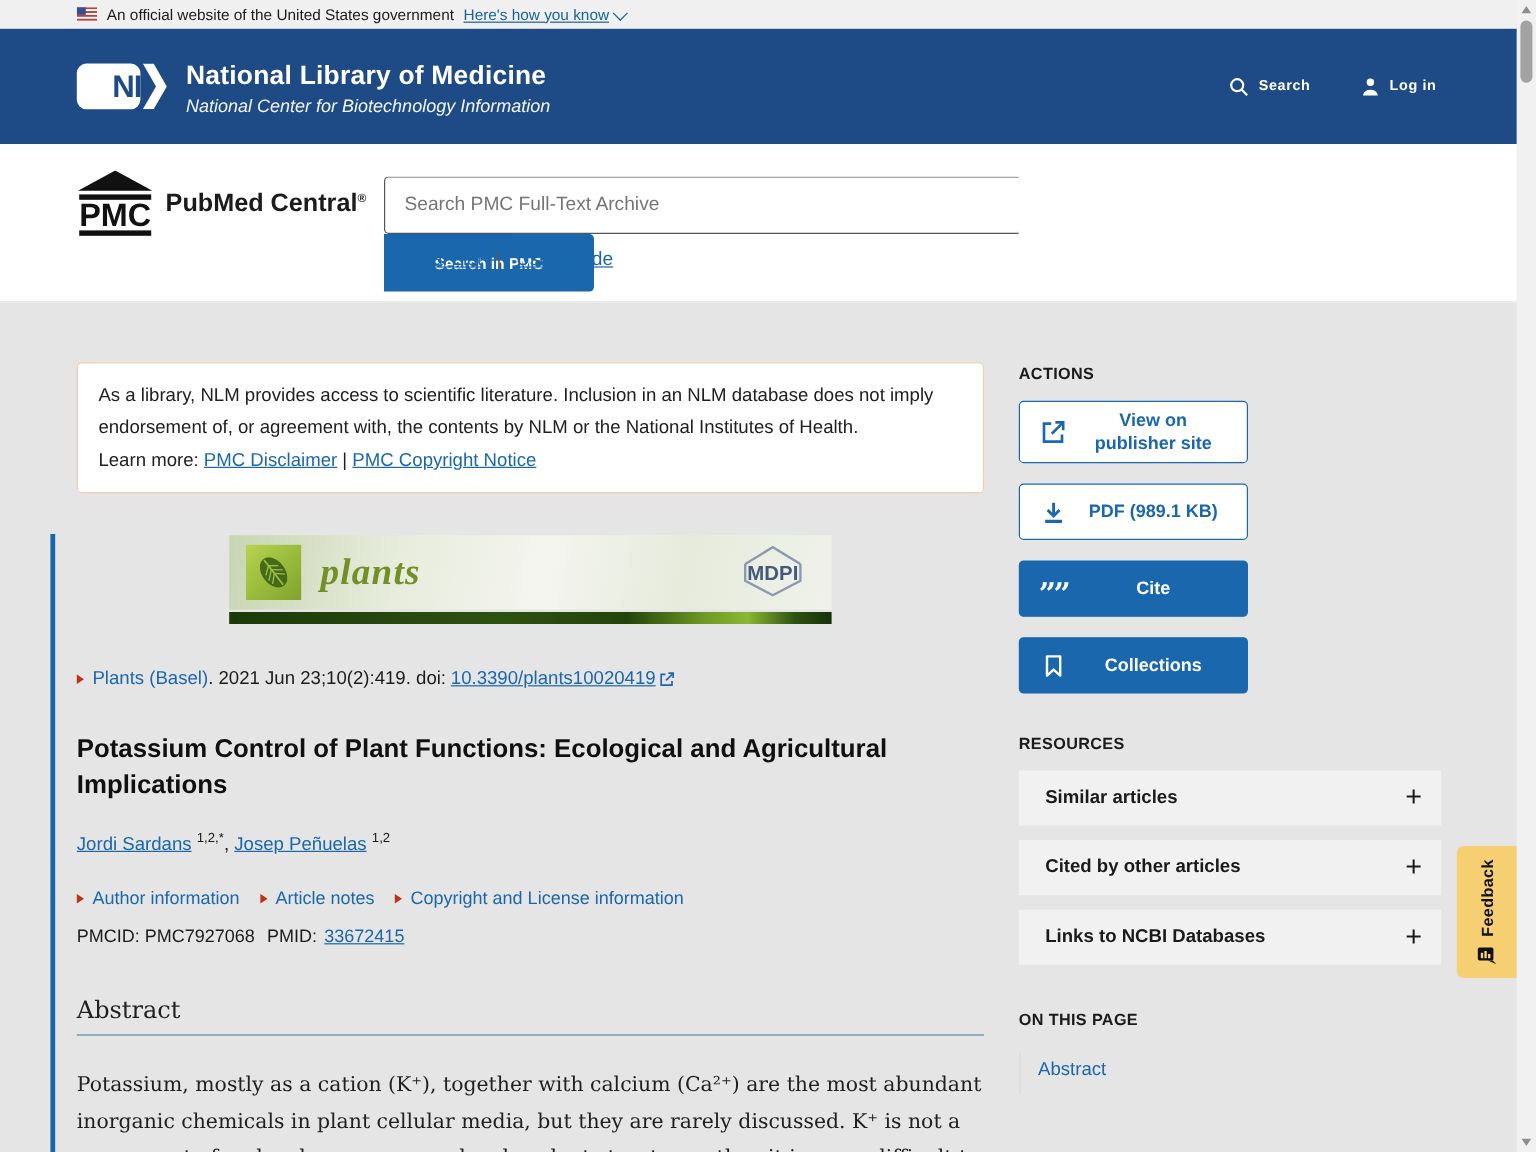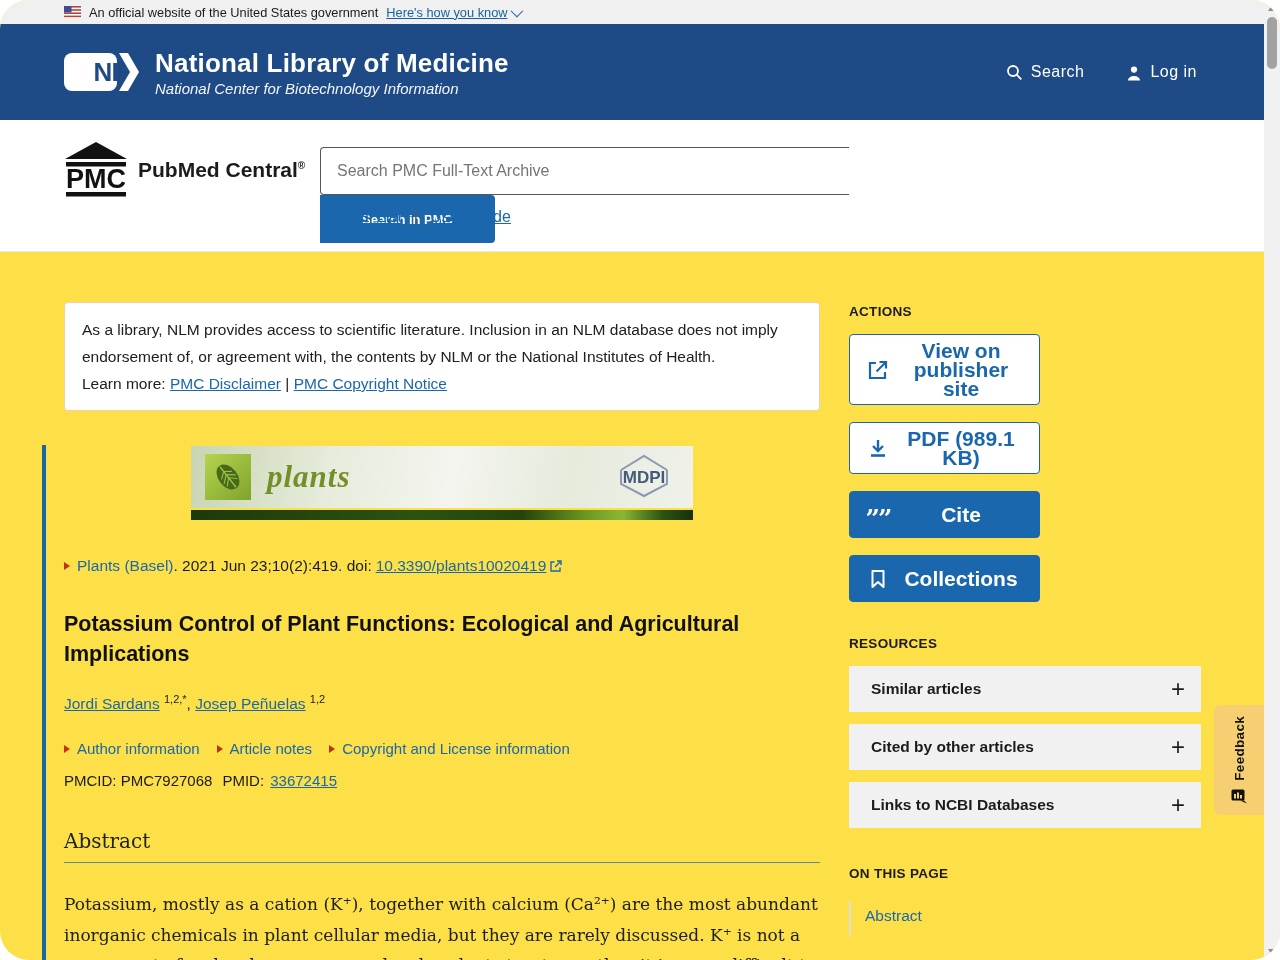--- a/index.html
+++ b/index.html
@@ -1,37 +1,37 @@
 <!DOCTYPE html>
 <html><head>
 <meta charset="utf-8">
 <style>
   * { margin:0; padding:0; box-sizing:border-box; }
   html,body { width:1280px; height:960px; }
   body { font-family:"Liberation Sans", sans-serif; background:#fff; overflow:hidden; }
-  .viewport { position:relative; width:1280px; height:960px; overflow:hidden; background:#fde047;border-radius:29px; }
+  .viewport { position:relative; width:1280px; height:960px; overflow:hidden; background:#e5e5e5; }
 
   
   .usa-banner { position:absolute; top:0; left:0; width:1264px; height:24px; background:#f0f0f0;
     display:flex; align-items:center; padding-left:64px; gap:8px; font-size:12.8px; color:#1b1b1b; }
   .usa-banner a { color:#17629e; display:inline-flex; align-items:center; gap:3px; cursor:pointer; }
   .chev-down { width:9px; height:9px; border-right:1.6px solid #17629e; border-bottom:1.6px solid #17629e;
     transform:rotate(45deg) translateY(-2px); display:inline-block; }
 
   
   .nih-header { position:absolute; top:24px; left:0; width:1264px; height:96px; background:#1e4a85;
     display:flex; align-items:center; padding:0 67px 0 64px; color:#fff; }
   .nih-logo { display:flex; align-items:center; gap:2px; cursor:pointer; }
   .nih-box { width:53px; height:38px; background:#fff; border-radius:8px; color:#1e4a85;
     font-weight:bold; font-size:26px; display:flex; align-items:center; justify-content:center; letter-spacing:-1px;padding-left:48px; }
   .nih-titles { margin-left:14px; }
-  .nih-title { font-size:26px; font-weight:600; letter-spacing:0.2px; line-height:30px; }
+  .nih-title { font-size:22px; font-weight:600; letter-spacing:0.2px; line-height:30px; }
   .nih-subtitle { font-size:15px; font-style:italic; margin-top:2px; color:#f2f5fa; }
   .nih-nav { margin-left:auto; display:flex; align-items:center; gap:42px; }
-  .nav-item { display:flex; align-items:flex-end; gap:8px; font-size:16px; font-weight:normal; cursor:pointer; letter-spacing:0.5px; }
+  .nav-item { display:flex; align-items:flex-start; gap:8px; font-size:12px; font-weight:bold; cursor:pointer; letter-spacing:0.5px; }
 
   
   .pmc-bar { position:absolute; top:120px; left:0; width:1264px; height:132px; background:#fff; border-bottom:1px solid #e7e7e7; }
   .pmc-logo { position:absolute; left:64px; top:22px; display:flex; align-items:center; gap:10px; cursor:pointer; }
   .pmc-name { font-size:21px; font-weight:600; color:#1b1b1b; }
   .pmc-name sup { font-size:10px; }
   .search-form { position:absolute; left:320px; top:27px; display:flex;flex-direction:column; }
   .search-input { width:529px; height:48px; border:1px solid #565656; border-right:none; border-radius:4px 0 0 4px;
     font-size:16px; padding:0 16px; color:#1b1b1b; font-family:"Liberation Sans",sans-serif; }
   .search-input::placeholder { color:#757575; }
@@ -88,21 +88,21 @@
     color:#212121; padding-bottom:9px; border-bottom:1px solid #5d89a4; }
   .abs-p { margin-top:26px; font-family:"DejaVu Serif","Liberation Serif",serif; font-size:17px;
     line-height:30.5px; color:#202020; width:756px; }
 
   
   .sidebar { position:absolute; left:849px; top:52px; width:352px; }
   .side-h { font-size:13.5px; font-weight:bold; color:#1b1b1b; letter-spacing:0.3px; }
   .btn-stack { margin-top:15px; width:191px; display:flex; flex-direction:column; gap:17px; }
   .act-btn { display:flex; align-items:center; border-radius:4px; cursor:pointer; min-height:47px; padding:6px 10px 6px 13px; }
   .act-btn .ic { flex:none; width:30px; display:flex; align-items:center; justify-content:center; }
-  .act-btn .lbl { flex:1; text-align:center; font-size:21px; font-weight:bold; line-height:19px; }
+  .act-btn .lbl { flex:1; text-align:center; font-size:15px; font-weight:bold; line-height:19px; }
   .btn-outline { background:#fff; border:1.5px solid #1a67ad; color:#1a67ad; }
   .btn-solid { background:#1a67ad; border:1.5px solid #1a67ad; color:#fff; }
   .quote-glyph { font-family:"DejaVu Serif",serif; font-size:25px; font-weight:bold; color:#fff; line-height:10px; letter-spacing:-2px; position:relative; top:4px; }
 
   .res-h { margin-top:34px; }
   .acc-stack { margin-top:15px; display:flex; flex-direction:column; gap:12px; }
   .accordion { background:#f1f1f1; height:46px; display:flex; align-items:center; padding:0 16px 0 22px; cursor:pointer; }
   .accordion .a-lbl { font-size:15.5px; font-weight:bold; color:#1b1b1b; }
   .accordion .plus { margin-left:auto; font-size:24px; font-weight:300; color:#1b1b1b; }
 

